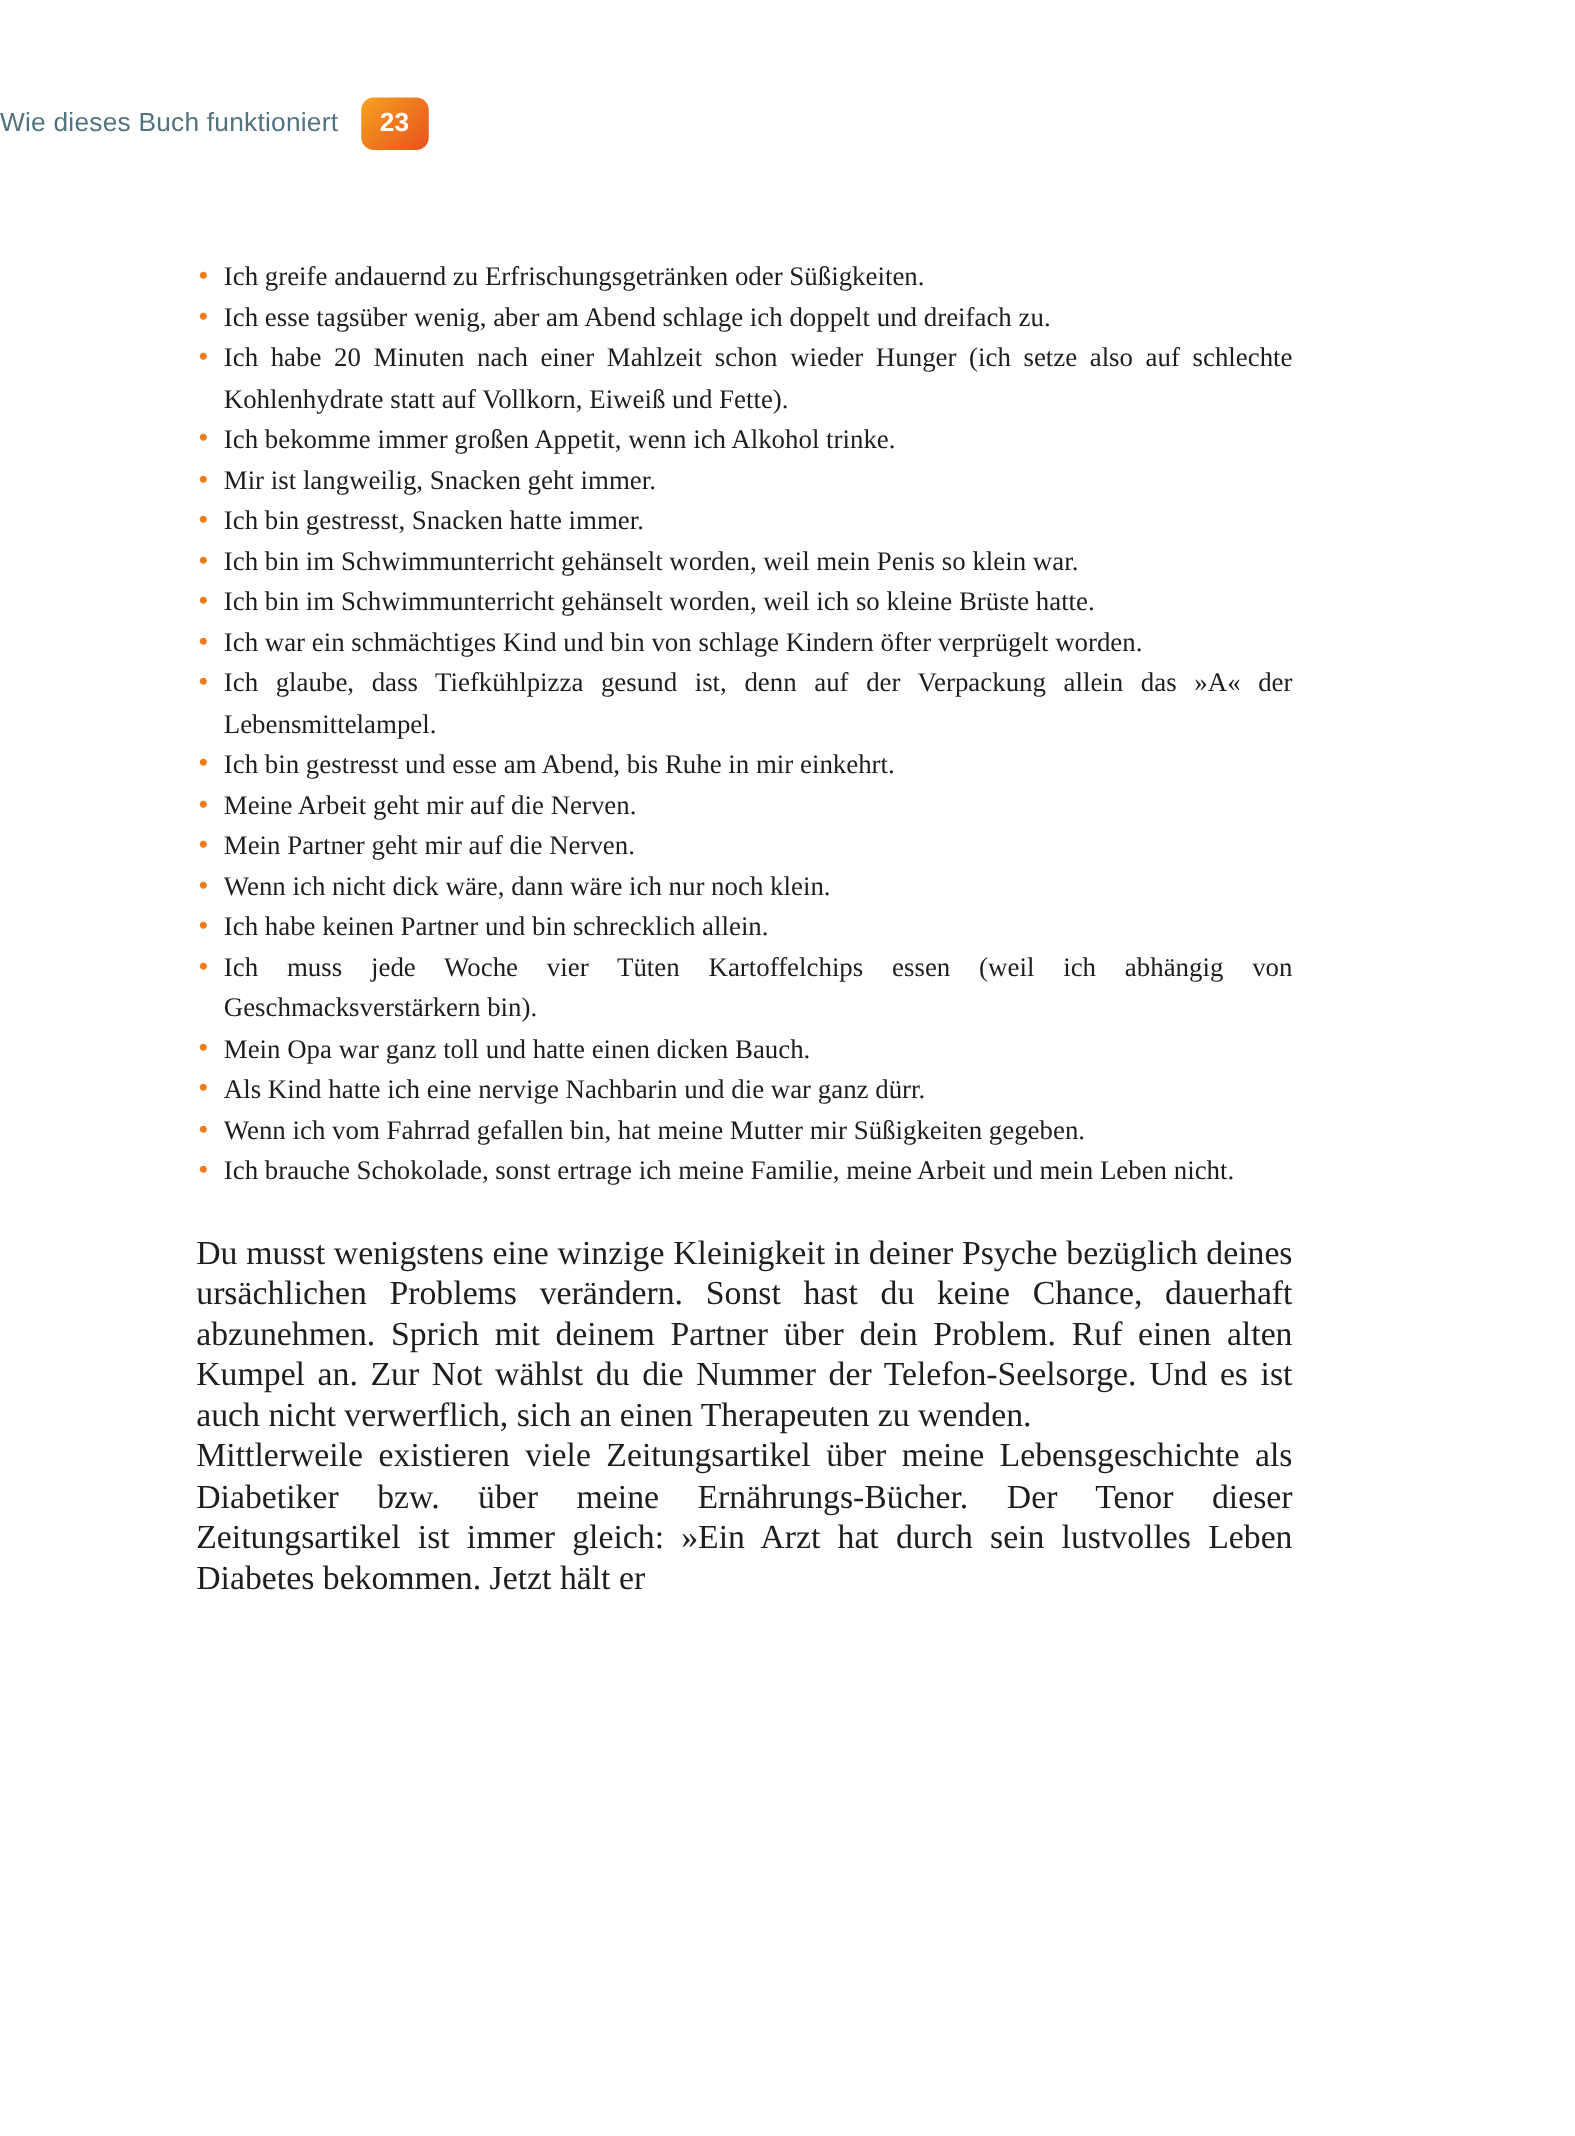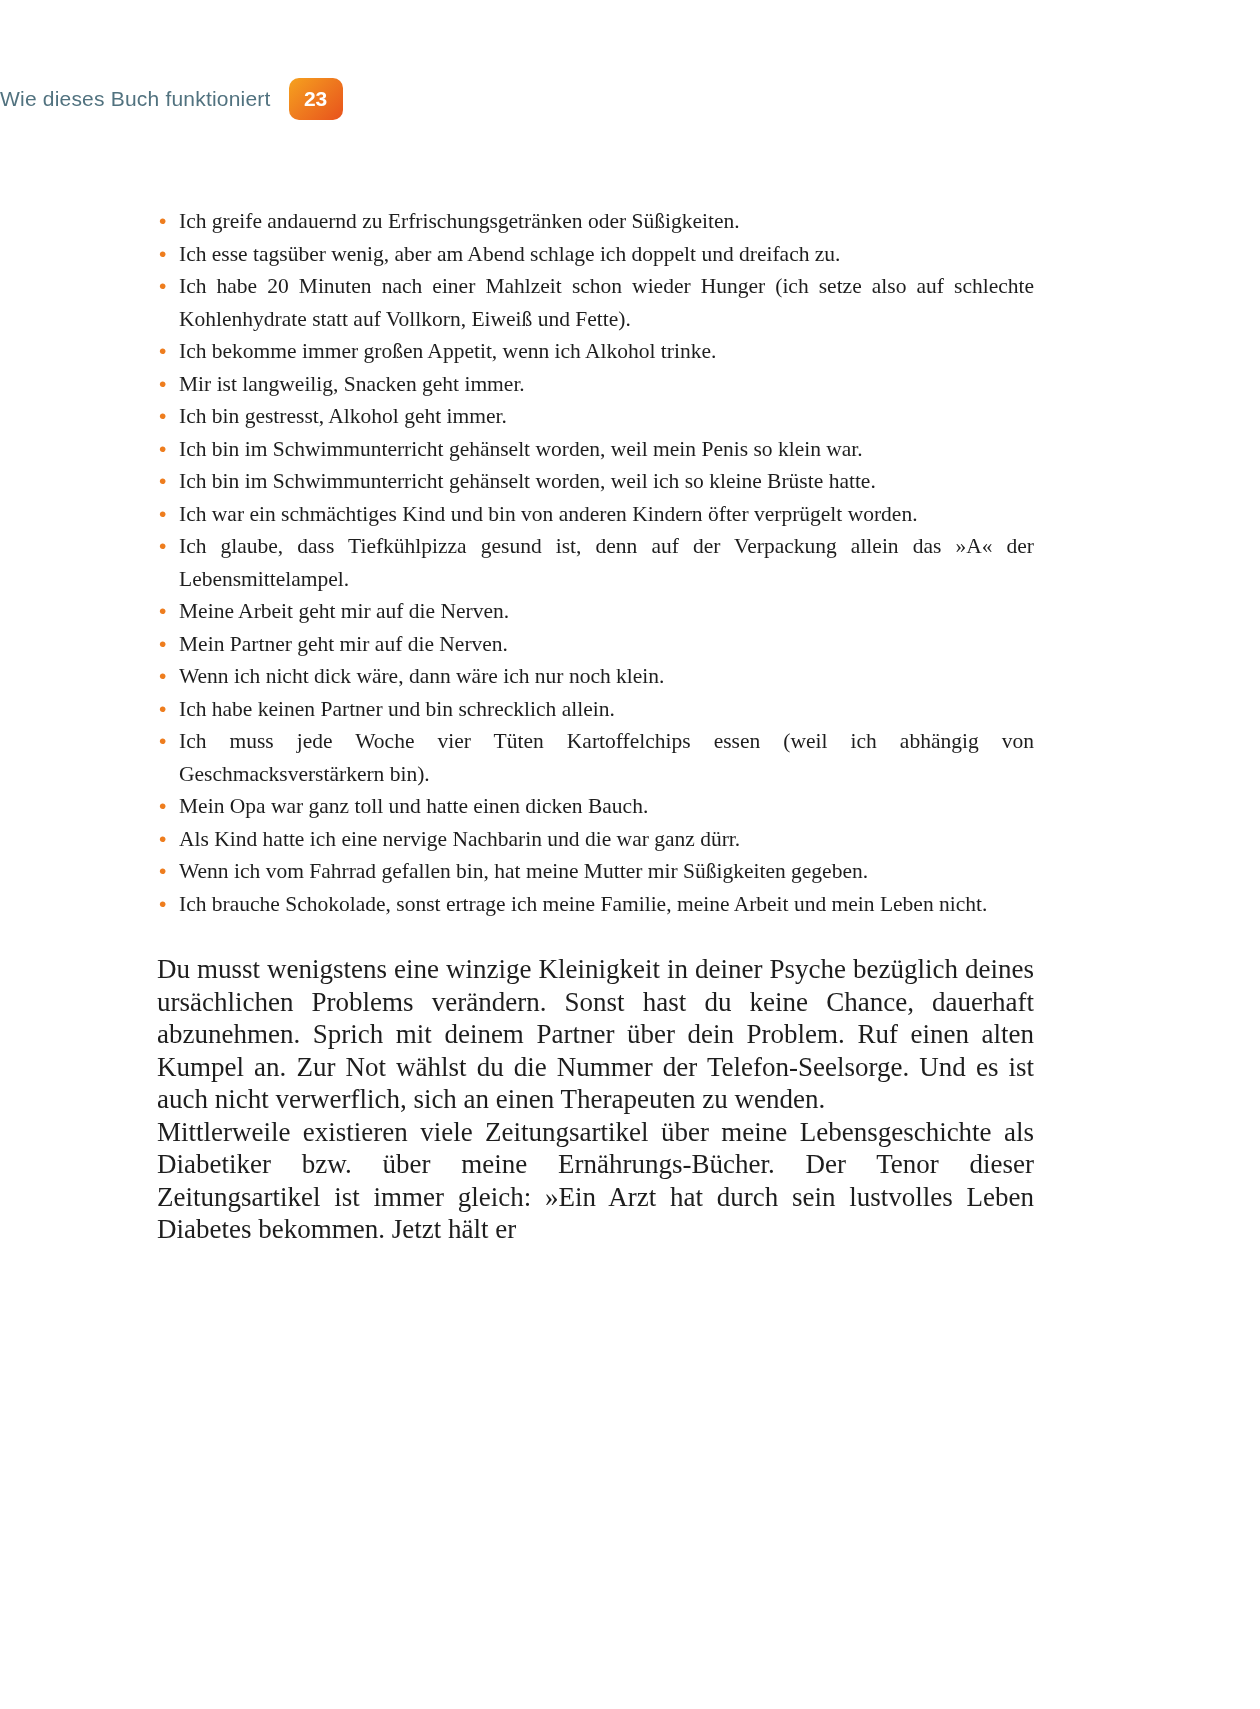--- a/index.html
+++ b/index.html
@@ -118,25 +118,26 @@
   </div>
 
   <div class="content">
 
     <ul class="symptom-list">
         <li>Ich greife andauernd zu Erfrischungsgetränken oder Süßigkeiten.</li>
         <li>Ich esse tagsüber wenig, aber am Abend schlage ich doppelt und dreifach zu.</li>
         <li>Ich habe 20 Minuten nach einer Mahlzeit schon wieder Hunger (ich setze also auf schlechte Kohlenhydrate statt auf Vollkorn, Eiweiß und Fette).</li>
         <li>Ich bekomme immer großen Appetit, wenn ich Alkohol trinke.</li>
         <li>Mir ist langweilig, Snacken geht immer.</li>
-        <li>Ich bin gestresst, Alkohol geht immer.</li>
+        <li>Ich bin gestresst, Snacken hatte immer.</li>
         <li>Ich bin im Schwimmunterricht gehänselt worden, weil mein Penis so klein war.</li>
         <li>Ich bin im Schwimmunterricht gehänselt worden, weil ich so kleine Brüste hatte.</li>
-        <li>Ich war ein schmächtiges Kind und bin von anderen Kindern öfter verprügelt worden.</li>
+        <li>Ich war ein schmächtiges Kind und bin von schlage Kindern öfter verprügelt worden.</li>
         <li>Ich glaube, dass Tiefkühlpizza gesund ist, denn auf der Verpackung allein das »A« der Lebensmittelampel.</li>
+        <li>Ich bin gestresst und esse am Abend, bis Ruhe in mir einkehrt.</li>
         <li>Meine Arbeit geht mir auf die Nerven.</li>
         <li>Mein Partner geht mir auf die Nerven.</li>
         <li>Wenn ich nicht dick wäre, dann wäre ich nur noch klein.</li>
         <li>Ich habe keinen Partner und bin schrecklich allein.</li>
         <li>Ich muss jede Woche vier Tüten Kartoffelchips essen (weil ich abhängig von Geschmacksverstärkern bin).</li>
         <li>Mein Opa war ganz toll und hatte einen dicken Bauch.</li>
         <li>Als Kind hatte ich eine nervige Nachbarin und die war ganz dürr.</li>
         <li>Wenn ich vom Fahrrad gefallen bin, hat meine Mutter mir Süßigkeiten gegeben.</li>
         <li>Ich brauche Schokolade, sonst ertrage ich meine Familie, meine Arbeit und mein Leben nicht.</li>
       </ul>

